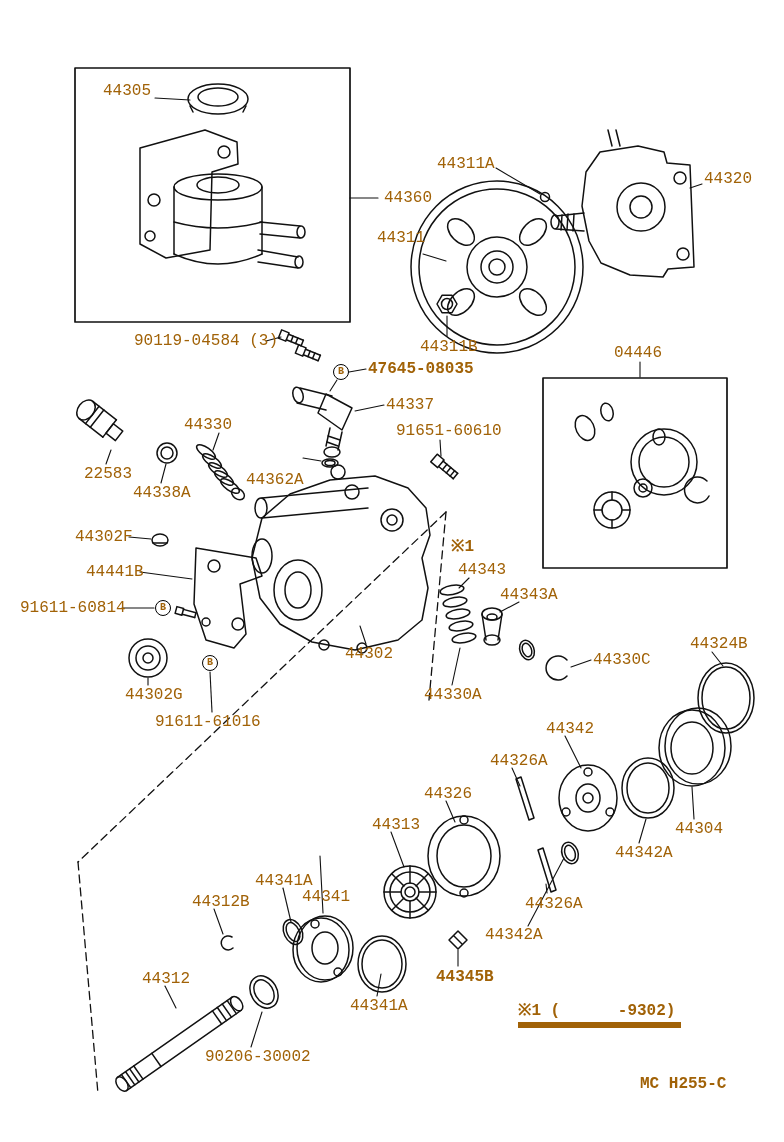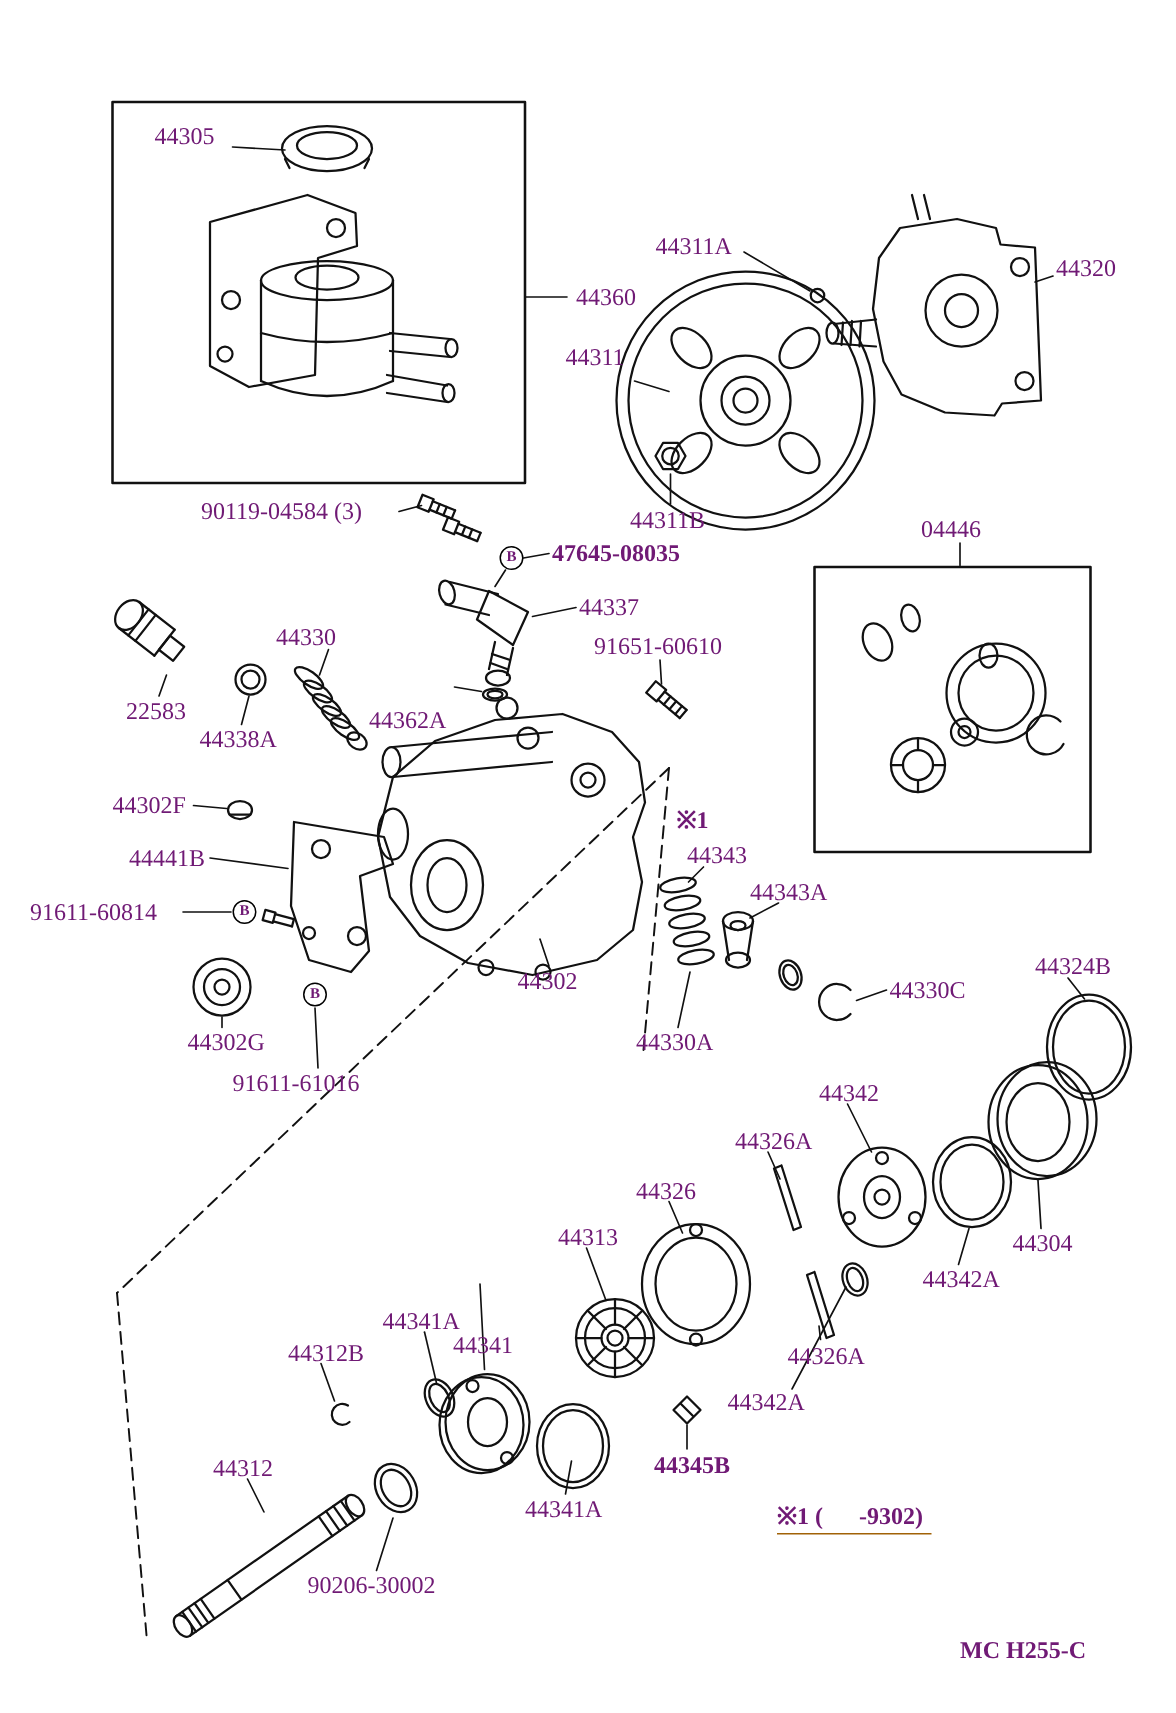--- a/index.html
+++ b/index.html
@@ -1,24 +1,24 @@
 <!DOCTYPE html>
 <html><head>
 <meta charset="utf-8">
 <style>
   html,body{margin:0;padding:0;background:#fff;}
   .canvas{position:relative;width:784px;height:1142px;background:#ffffff;overflow:hidden;
-          font-family:Liberation Serif, serif;color:#701a75;}
+          font-family:Liberation Mono, monospace;color:#a16207;}
   .canvas svg{position:absolute;left:0;top:0;}
   .lbl{position:absolute;font-size:16px;line-height:17px;white-space:pre;}
   .b{font-weight:bold;}
   .bmark{position:absolute;width:14px;height:14px;border:1.6px solid #000;border-radius:50%;
          font-size:10px;line-height:14px;text-align:center;font-weight:bold;background:#fff;}
-  .footnote{font-weight:bold;border-bottom:1px solid #a16207;padding:0 6px 2px 0;}
-  .footer-code{font-weight:bold;margin-top:16px;}
+  .footnote{font-weight:bold;border-bottom:6px solid #a16207;padding:0 6px 2px 0;}
+  .footer-code{font-weight:bold;}
 </style>
 </head>
 <body>
 
 <div class="canvas">
 
 <svg width="784" height="1142" viewBox="0 0 784 1142">
   <g fill="none" stroke="#111" stroke-width="1.5" stroke-linecap="round" stroke-linejoin="round">
 
     <g>

